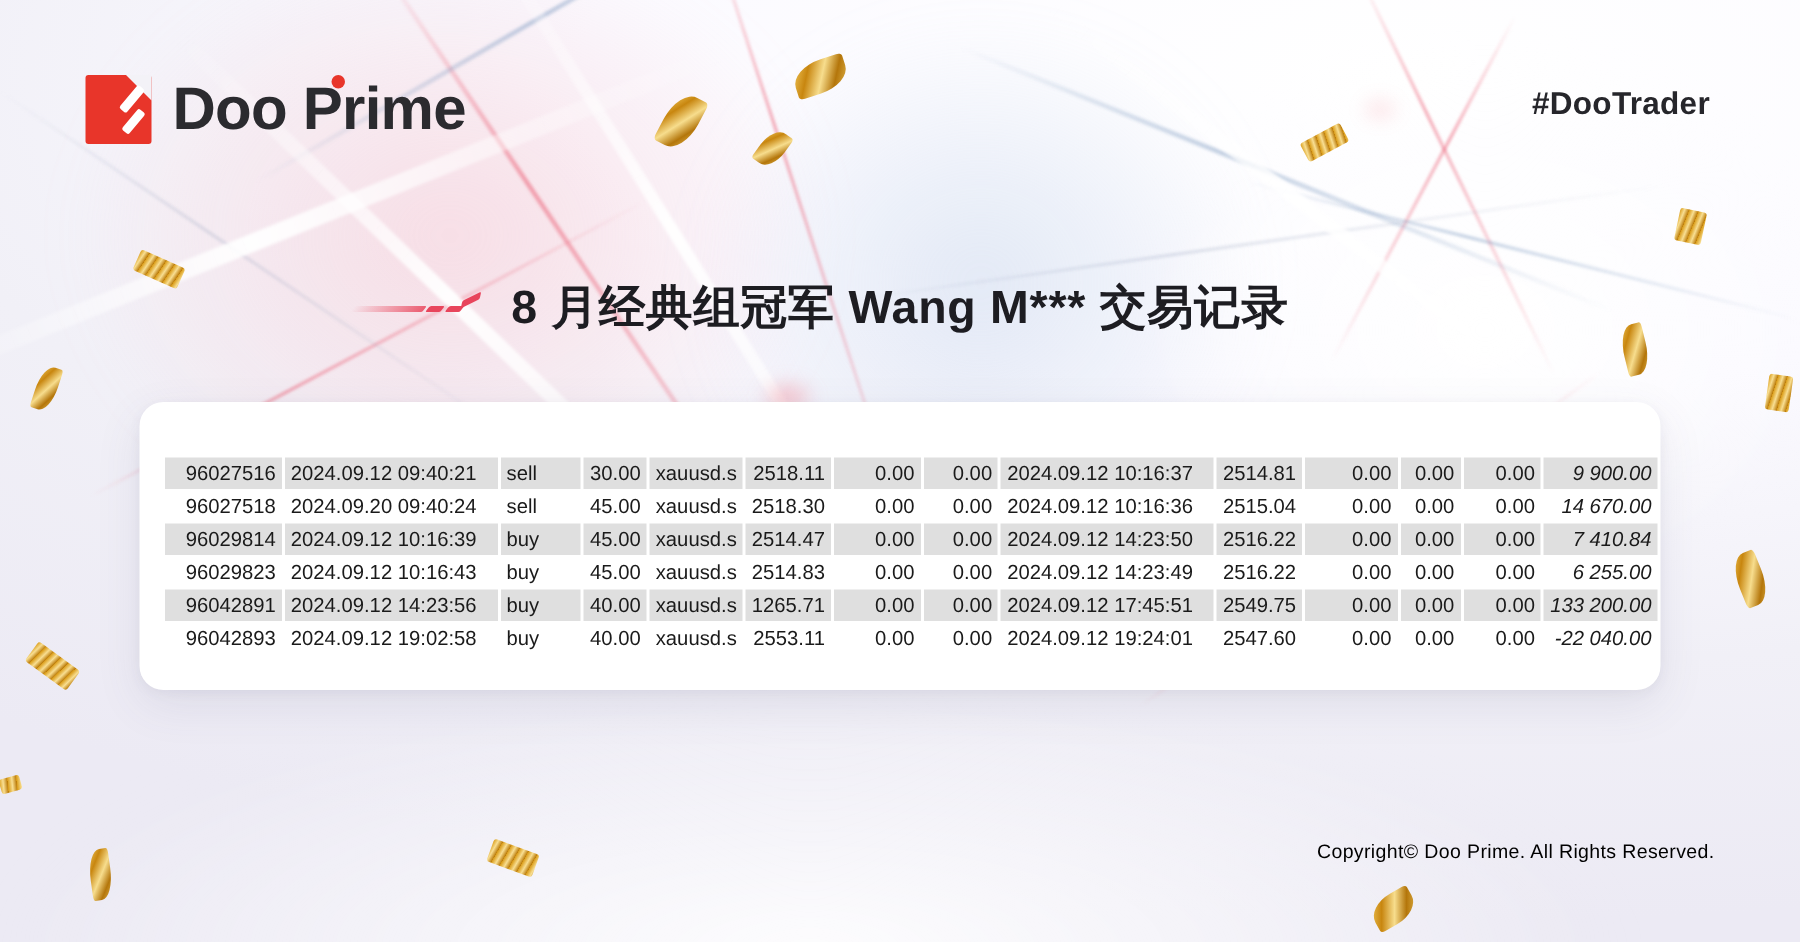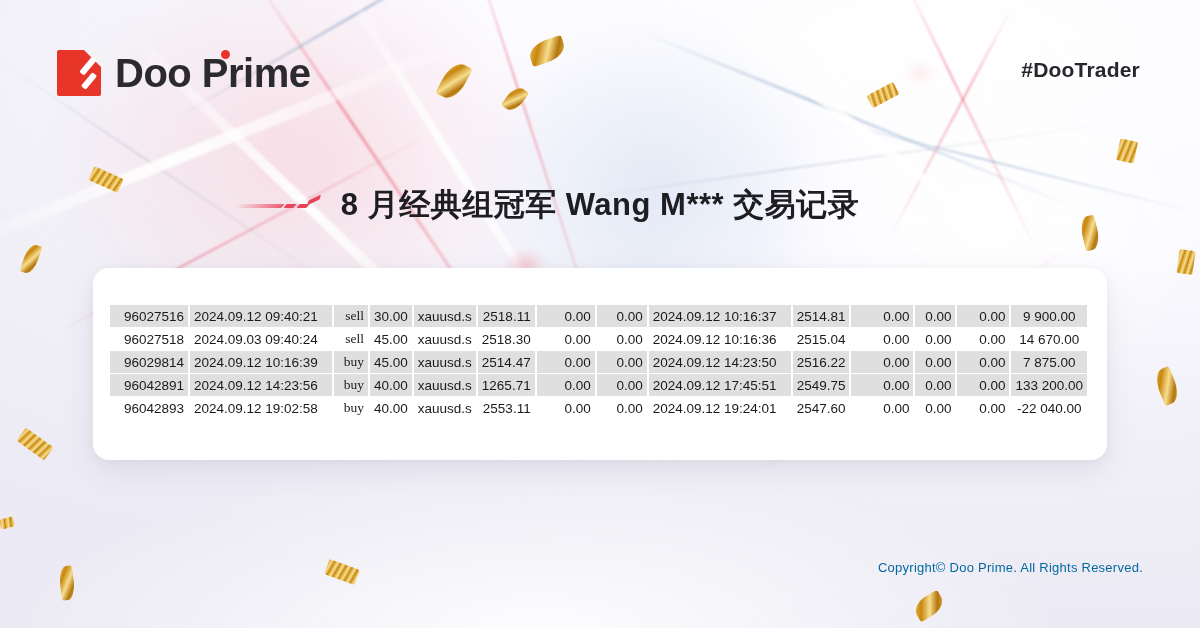--- a/index.html
+++ b/index.html
@@ -123,37 +123,37 @@
     position:absolute; left:15px; top:22px;
     border-collapse:separate; border-spacing:2px 1px;
     font-size:13.5px; color:#1a1a1a; font-family:"Liberation Sans", sans-serif;margin-top:14px;
   }
   #trade-table td{
     padding:3px 4px; white-space:nowrap; background:#ffffff;
   }
   #trade-table tr.alt td{ background:#dfdfdf; }
   .c-ticket{ width:78px;  text-align:right; }
   .c-otime { width:142px; text-align:left;  }
-  .c-type  { width:34px;  text-align:right;font-family:Liberation Serif, serif; }
+  .c-type  { width:54px;  text-align:left; }
   .c-size  { width:26px;  text-align:right; }
   .c-item  { width:62px;  text-align:left;  }
   .c-oprice{ width:56px;  text-align:right; }
   .c-sl    { width:58px;  text-align:right; }
   .c-tp    { width:50px;  text-align:right; }
   .c-ctime { width:142px; text-align:left;  }
   .c-cprice{ width:52px;  text-align:left;  }
   .c-comm  { width:62px;  text-align:right; }
   .c-tax   { width:40px;  text-align:right; }
   .c-swap  { width:52px;  text-align:right; }
-  .c-profit{ width:74px;  text-align:center; }
+  .c-profit{ width:74px;  text-align:right;font-style:italic; }
 
   
   #copyright{
     position:absolute; right:57px; bottom:53px;
-    font-size:13px; color:#0369a1; letter-spacing:.25px;
+    font-size:13px; color:#000000; letter-spacing:.25px;
   }
 </style>
 </head>
 <body>
 
 <div id="bg">
   <div class="bg-base"></div>
   <div class="bg-tint-pink"></div>
   <div class="bg-tint-blue"></div>
   <div class="bg-tint-white"></div>
@@ -245,21 +245,21 @@
           <td class="c-tp">0.00</td>
           <td class="c-ctime">2024.09.12 10:16:37</td>
           <td class="c-cprice">2514.81</td>
           <td class="c-comm">0.00</td>
           <td class="c-tax">0.00</td>
           <td class="c-swap">0.00</td>
           <td class="c-profit">9 900.00</td>
         </tr>
         <tr>
           <td class="c-ticket">96027518</td>
-          <td class="c-otime">2024.09.03 09:40:24</td>
+          <td class="c-otime">2024.09.20 09:40:24</td>
           <td class="c-type">sell</td>
           <td class="c-size">45.00</td>
           <td class="c-item">xauusd.s</td>
           <td class="c-oprice">2518.30</td>
           <td class="c-sl">0.00</td>
           <td class="c-tp">0.00</td>
           <td class="c-ctime">2024.09.12 10:16:36</td>
           <td class="c-cprice">2515.04</td>
           <td class="c-comm">0.00</td>
           <td class="c-tax">0.00</td>
@@ -273,21 +273,37 @@
           <td class="c-size">45.00</td>
           <td class="c-item">xauusd.s</td>
           <td class="c-oprice">2514.47</td>
           <td class="c-sl">0.00</td>
           <td class="c-tp">0.00</td>
           <td class="c-ctime">2024.09.12 14:23:50</td>
           <td class="c-cprice">2516.22</td>
           <td class="c-comm">0.00</td>
           <td class="c-tax">0.00</td>
           <td class="c-swap">0.00</td>
-          <td class="c-profit">7 875.00</td>
+          <td class="c-profit">7 410.84</td>
+        </tr>
+        <tr>
+          <td class="c-ticket">96029823</td>
+          <td class="c-otime">2024.09.12 10:16:43</td>
+          <td class="c-type">buy</td>
+          <td class="c-size">45.00</td>
+          <td class="c-item">xauusd.s</td>
+          <td class="c-oprice">2514.83</td>
+          <td class="c-sl">0.00</td>
+          <td class="c-tp">0.00</td>
+          <td class="c-ctime">2024.09.12 14:23:49</td>
+          <td class="c-cprice">2516.22</td>
+          <td class="c-comm">0.00</td>
+          <td class="c-tax">0.00</td>
+          <td class="c-swap">0.00</td>
+          <td class="c-profit">6 255.00</td>
         </tr>
         <tr class="alt">
           <td class="c-ticket">96042891</td>
           <td class="c-otime">2024.09.12 14:23:56</td>
           <td class="c-type">buy</td>
           <td class="c-size">40.00</td>
           <td class="c-item">xauusd.s</td>
           <td class="c-oprice">1265.71</td>
           <td class="c-sl">0.00</td>
           <td class="c-tp">0.00</td>

